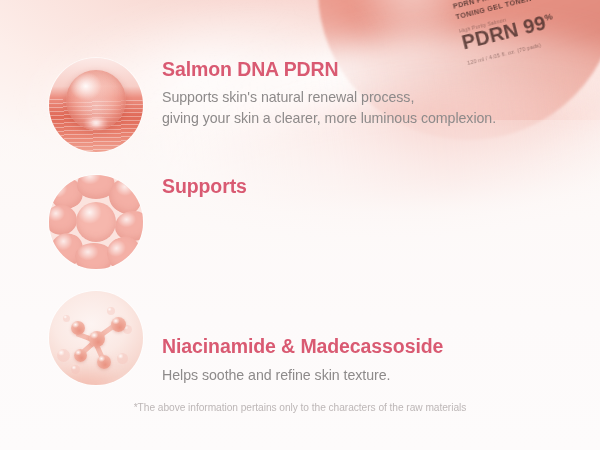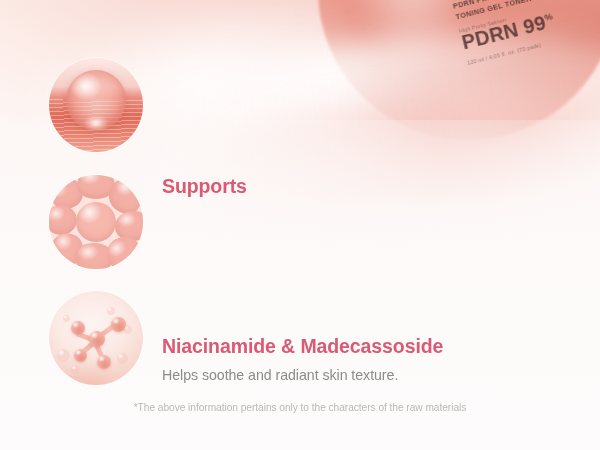--- a/index.html
+++ b/index.html
@@ -358,20 +358,25 @@
   </div>
 
   <div class="content">
 
     <div class="row row-1">
       <div class="thumb">
         <div class="t1-bg"></div>
         <div class="t1-ripple"></div>
         <div class="t1-sphere"></div>
         <div class="t1-glow"></div>
+      </div>
+      <div class="text">
+        <h3 class="title">Salmon DNA PDRN</h3>
+        <p class="desc">Supports skin's natural renewal process,
+giving your skin a clearer, more luminous complexion.</p>
       </div>
     </div>
 
     <div class="row row-2">
       <div class="thumb">
         <div class="t2-bg"></div>
         <div class="cell c-nw"></div>
         <div class="cell c-n"></div>
         <div class="cell c-ne"></div>
         <div class="cell c-w"></div>
@@ -403,21 +408,21 @@
         <div class="bond" style="left:46px; top:48px; width:20px; transform: rotate(66deg);"></div>
 
         <div class="atom" style="left:40px; top:40px; width:16px; height:16px;"></div>
         <div class="atom" style="left:62px; top:26px; width:15px; height:15px;"></div>
         <div class="atom" style="left:22px; top:30px; width:14px; height:14px;"></div>
         <div class="atom" style="left:25px; top:58px; width:13px; height:13px;"></div>
         <div class="atom" style="left:48px; top:64px; width:14px; height:14px;"></div>
       </div>
       <div class="text">
         <h3 class="title">Niacinamide &amp; Madecassoside</h3>
-        <p class="desc">Helps soothe and radiant skin texture.</p>
+        <p class="desc">Helps soothe and refine skin texture.</p>
       </div>
     </div>
 
   </div>
 
   <div class="footnote">*The above information pertains only to the characters of the raw materials</div>
 
 </div>
 
 </body></html>

